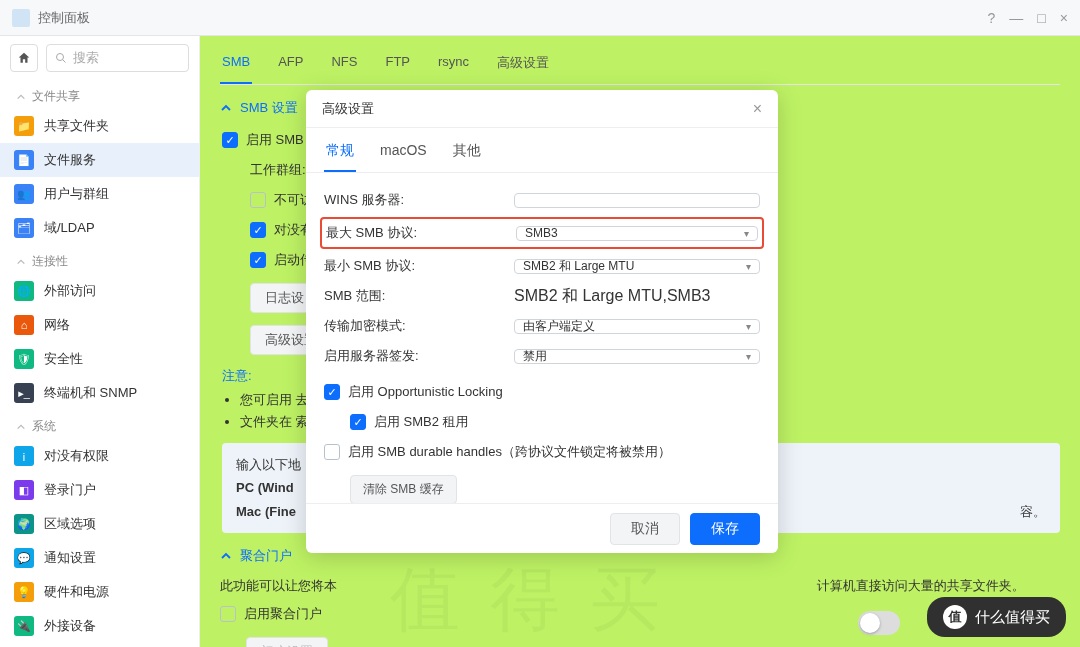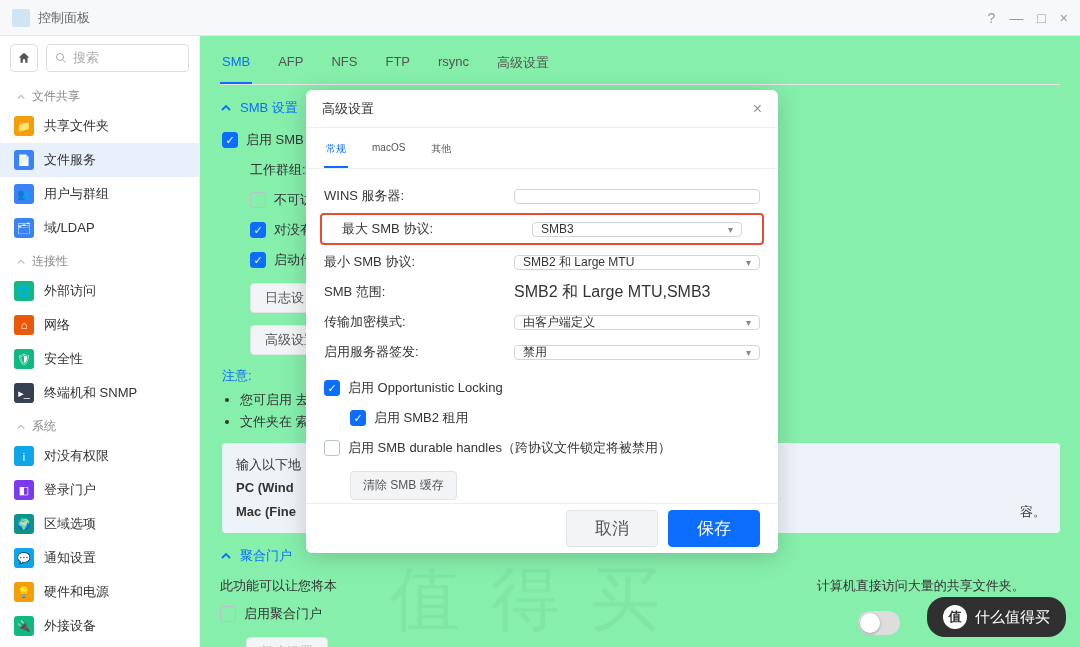--- a/index.html
+++ b/index.html
@@ -1,18 +1,18 @@
 <!DOCTYPE html>
 <html><head>
 <meta charset="utf-8">
 <style>
 * { margin: 0; padding: 0; box-sizing: border-box; font-family: -apple-system, "Segoe UI", "Microsoft YaHei", sans-serif; }
 body { width: 1080px; height: 647px; background: #f5f6f7; overflow: hidden; position: relative; font-size: 13px; }
 
-.window { width: 100%; height: 100%; background: #86efac; display: flex; flex-direction: column; }
+.window { width: 100%; height: 100%; background: #bef264; display: flex; flex-direction: column; }
 .titlebar { height: 36px; background: #f7f8fa; border-bottom: 1px solid #e5e5e5; display: flex; align-items: center; padding: 0 12px; }
 .titlebar-icon { width: 18px; height: 18px; background: #d0e4f5; border-radius: 2px; margin-right: 8px; }
 .titlebar-text { color: #666; font-size: 13px; flex: 1; }
 .win-btns { display: flex; gap: 14px; color: #999; font-size: 14px; }
 .win-btns span { cursor: pointer; }
 
 .main { flex: 1; display: flex; overflow: hidden; }
 
 .sidebar { width: 200px; background: #fff; border-right: 1px solid #eee; display: flex; flex-direction: column; }
 .search-row { display: flex; align-items: center; padding: 8px 10px; gap: 8px; }
@@ -48,36 +48,36 @@
 .bullets { margin-left: 18px; margin-top: 4px; color: #333; }
 .bullets li { padding: 2px 0; list-style: disc; }
 .addr-box { background: #eef3fa; border-radius: 4px; padding: 10px 14px; margin-top: 10px; color: #333; line-height: 1.8; }
 .addr-box b { font-weight: 600; }
 
 
 .modal { position: absolute; left: 306px; top: 90px; width: 472px; height: 463px; background: #fff; border-radius: 6px; box-shadow: 0 4px 24px rgba(0,0,0,0.18); display: flex; flex-direction: column; z-index: 20; }
 .modal-hdr { height: 38px; display: flex; align-items: center; padding: 0 16px; color: #333; font-size: 13px; border-bottom: 1px solid #eee; }
 .modal-close { margin-left: auto; color: #999; font-size: 16px; cursor: pointer; }
 .modal-tabs { display: flex; gap: 22px; padding: 10px 18px 0; border-bottom: 1px solid #eee; }
-.modal-tab { padding: 4px 2px 10px; color: #555; font-size: 10px; border-bottom: 2px solid transparent; cursor: pointer; }
+.modal-tab { padding: 4px 2px 10px; color: #555; font-size: 14px; border-bottom: 2px solid transparent; cursor: pointer; }
 .modal-tab.active { color: #0d6efd; border-bottom-color: #0d6efd; font-weight: 500; }
 
 .modal-body { flex: 1; padding: 12px 18px; overflow: auto; }
 .frow { display: flex; align-items: center; height: 30px; }
 .frow .flbl { width: 190px; color: #333; font-size: 13px; }
 .frow .finp { flex: 1; height: 15px; border: 1px solid #d0d5da; border-radius: 4px; padding: 0 8px; font-size: 12px; color: #333; display: flex; align-items: center; justify-content: space-between; }
 .frow .finp.sel::after { content: "▾"; color: #888; font-size: 10px; }
 .frow .fval { color: #333; font-size: 16px; }
-.frow.highlight { border: 2px solid #e94b35; border-radius: 4px; padding: 0 20px; height: 32px; margin: 2px -4px; }
+.frow.highlight { border: 2px solid #e94b35; border-radius: 4px; padding: 0 4px; height: 32px; margin: 2px -4px; }
 .sub-ck { padding-left: 0; }
 .sub-ck2 { padding-left: 26px; }
 .clear-btn { display: inline-block; background: #f2f4f6; border: 1px solid #e0e3e7; border-radius: 4px; padding: 5px 12px; color: #555; margin-top: 8px; margin-left: 26px; font-size: 12px; }
 
 .modal-ftr { height: 50px; border-top: 1px solid #eee; display: flex; align-items: center; justify-content: flex-end; gap: 10px; padding: 0 18px; }
-.btn { padding: 6px 28px; border-radius: 4px; font-size: 17px; cursor: pointer; }
+.btn { padding: 6px 20px; border-radius: 4px; font-size: 14px; cursor: pointer; }
 .btn-cancel { background: #f2f4f6; border: 1px solid #e0e3e7; color: #555; }
 .btn-save { background: #0d6efd; border: 1px solid #0d6efd; color: #fff; }
 
 .ext-btn { position: absolute; bottom: 10px; right: 14px; background: #303030; color: #fff; border-radius: 18px; padding: 8px 16px; font-size: 15px; display: flex; align-items: center; gap: 8px; z-index: 30; }
 .ext-btn .circ { width: 24px; height: 24px; border-radius: 50%; background: #fff; color: #333; display: flex; align-items: center; justify-content: center; font-size: 13px; font-weight: bold; }
 .toggle-ext { position: absolute; bottom: 12px; right: 180px; width: 42px; height: 24px; background: #ddd; border-radius: 12px; z-index: 30; }
 .toggle-ext .knob { width: 20px; height: 20px; background: #fff; border-radius: 50%; position: absolute; top: 2px; left: 2px; box-shadow: 0 1px 3px rgba(0,0,0,0.3); }
 
 .watermark { position: absolute; bottom: 0; left: 0; width: 100%; text-align: center; font-size: 70px; letter-spacing: 30px; color: rgba(0,0,0,0.04); font-weight: 300; pointer-events: none; z-index: 5; }
 </style>

